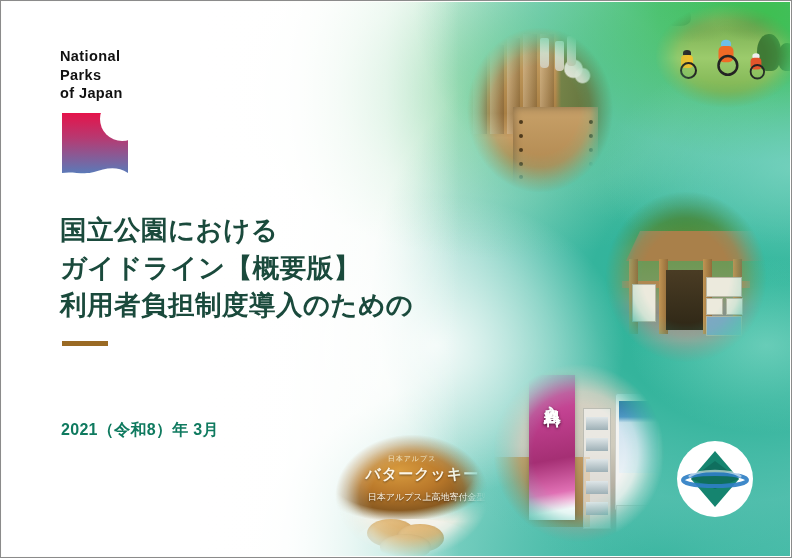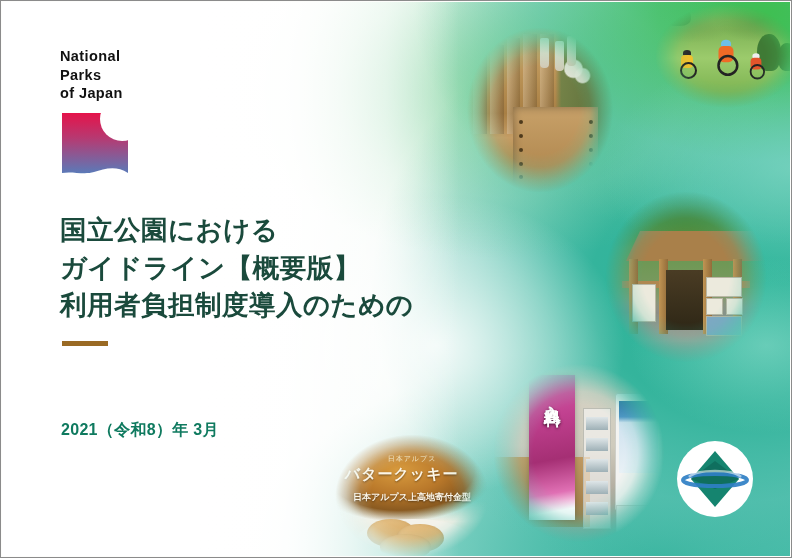--- a/index.html
+++ b/index.html
@@ -198,43 +198,43 @@
   #photo-cookies .inner {
     position: absolute; inset: 0;
     background:
       radial-gradient(ellipse 60% 40% at 42% 30%, #d89b3e 0%, #b9782a 46%, #8a5a20 78%, rgba(0,0,0,0) 100%),
       linear-gradient(180deg, rgba(255,255,255,0) 54%, #f3f0e6 70%, #e6e2d4 100%);
   }
   #photo-cookies .pkg-text1 {
     position: absolute;
     left: 8%; top: 26%;
     width: 84%;
-    text-align: left;
+    text-align: right;
     font-size: 15px;
     font-weight: bold;
     color: #fdf6e6;
     letter-spacing: 1px;
     text-shadow: 0 1px 2px rgba(0,0,0,0.45);
   }
   #photo-cookies .pkg-text0 {
     position: absolute;
     left: 14%; top: 17%;
     width: 72%;
     text-align: center;
     font-size: 7px;
     color: #f3e6c6;
     letter-spacing: 1px;
   }
   #photo-cookies .pkg-text2 {
     position: absolute;
     left: 4%; top: 46%;
     width: 92%;
-    text-align: center;
+    text-align: right;
     font-size: 9px;
-    font-weight: bold;
+    font-weight: normal;
     color: #fdf7ea;
     text-shadow: 0 1px 2px rgba(0,0,0,0.5);
   }
   #photo-cookies .biscuit {
     position: absolute;
     border-radius: 50%;
     background: linear-gradient(155deg, #e9c68c, #cf9f57);
     box-shadow: inset 0 -2px 4px rgba(140,96,40,0.5);
   }
   #photo-cookies .plate {

